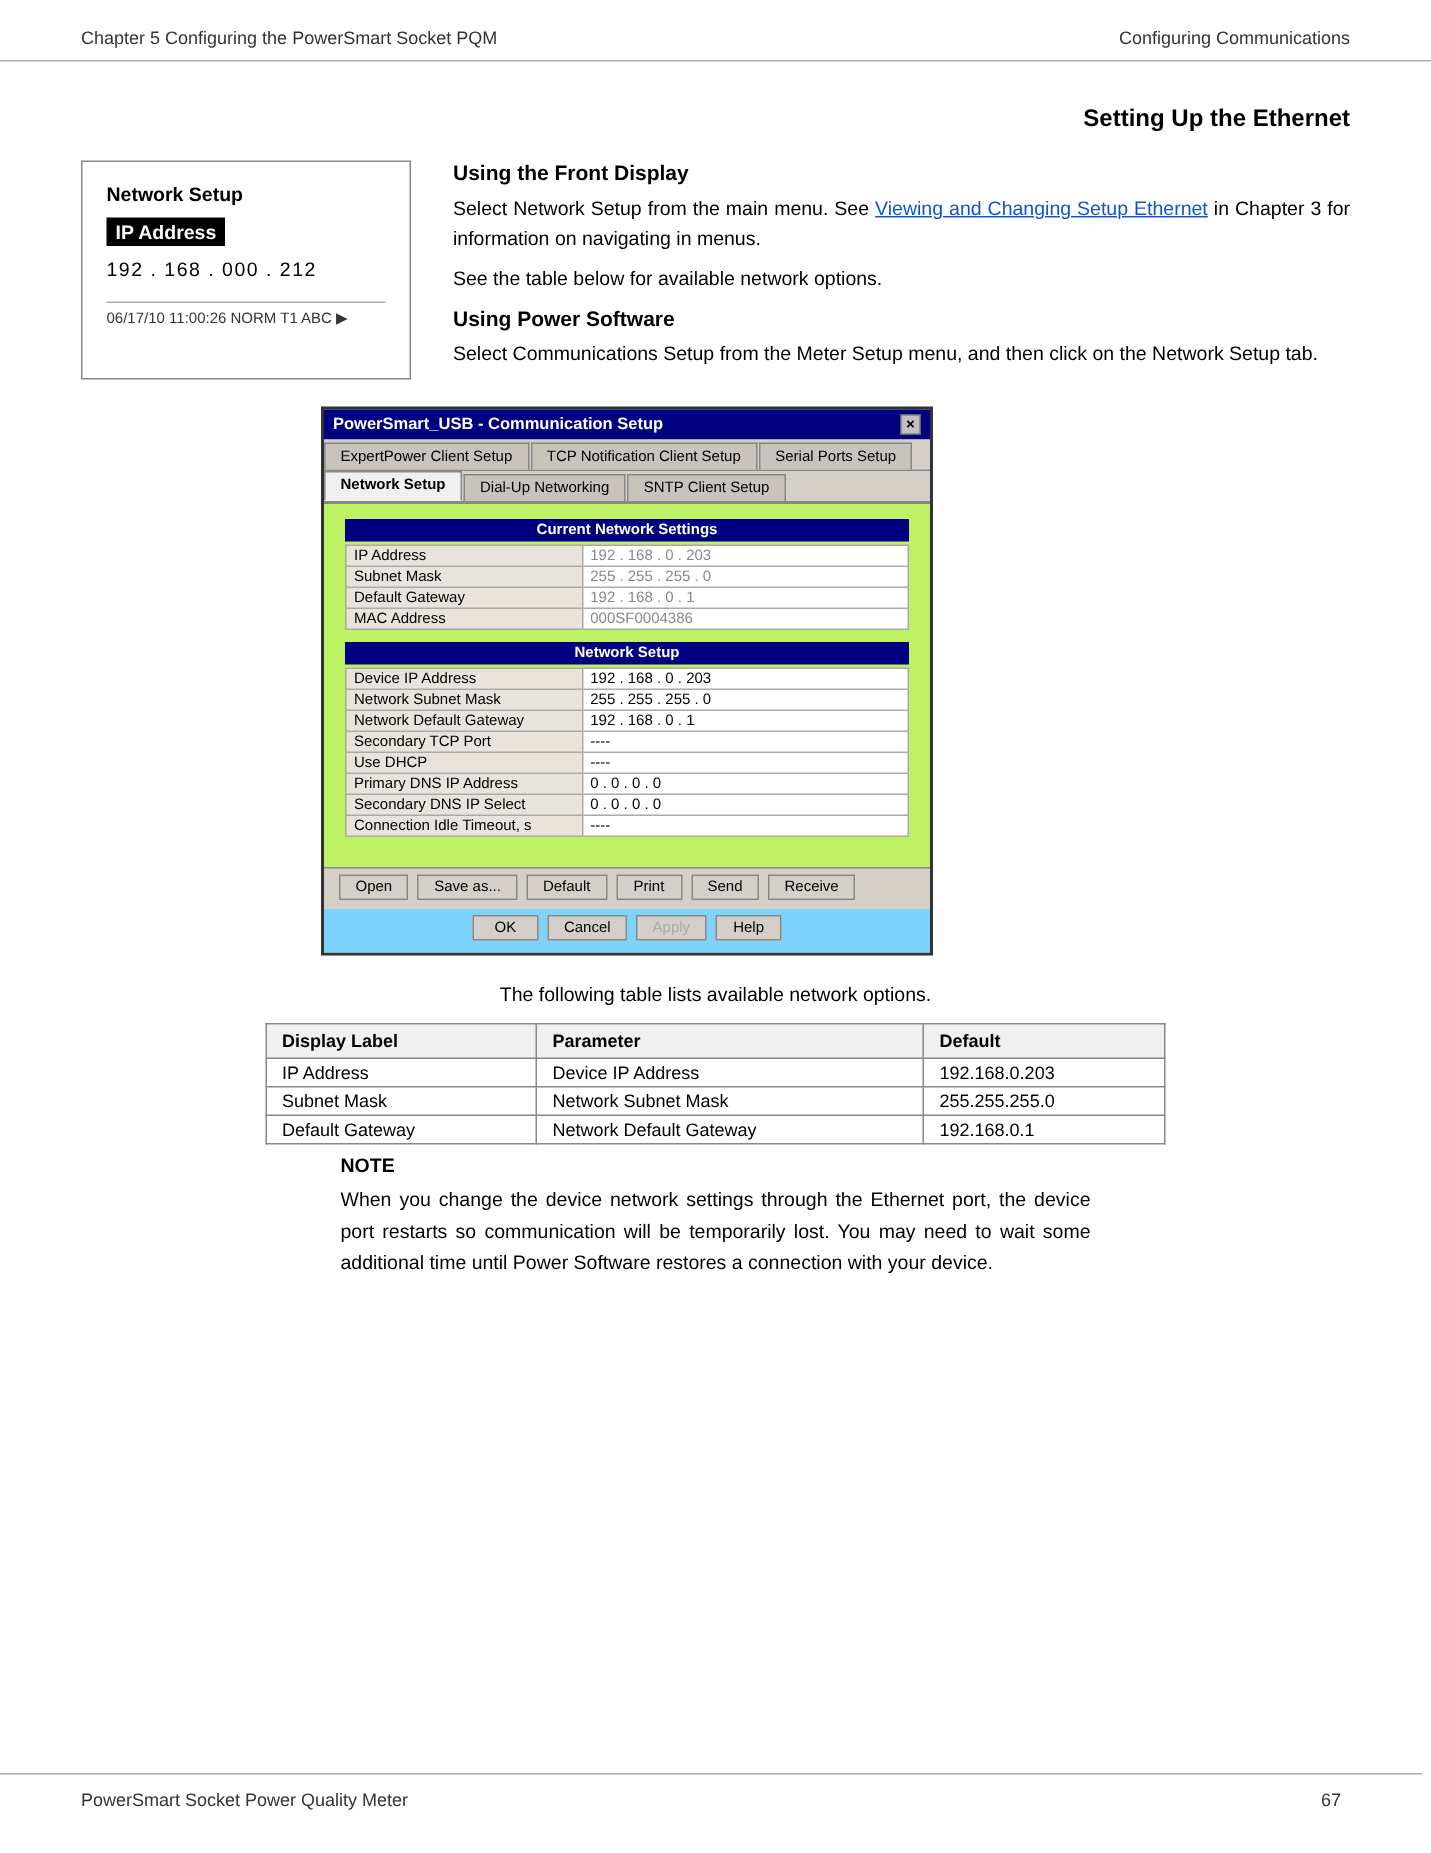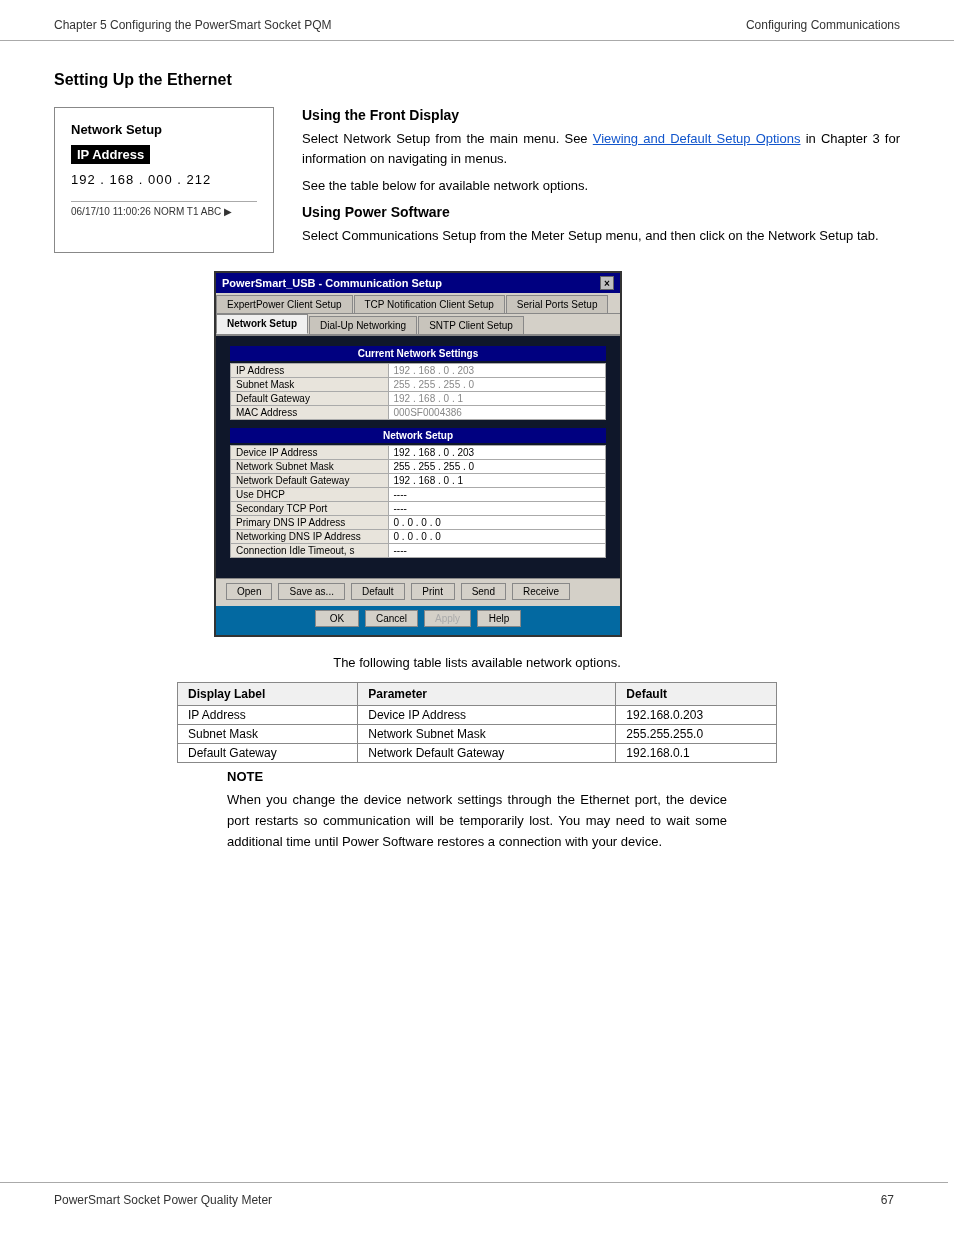--- a/index.html
+++ b/index.html
@@ -36,20 +36,21 @@
 
     .main-content {
       padding: 20px 54px 80px 54px;
     }
 
     .section-title {
       font-size: 16px;
       font-weight: bold;
       margin-bottom: 18px;
       margin-top: 10px;
+      text-align: right;
     }
 
     .content-row {
       display: flex;
       gap: 28px;
       margin-bottom: 18px;
     }
 
     .lcd-box {
       border: 1.5px solid #888;
@@ -172,21 +173,21 @@
       margin-top: 0;
     }
 
     .dialog-tabs-row2 {
       display: flex;
       background: #d4d0c8;
       border-bottom: 2px solid #888;
     }
 
     .dialog-body {
-      background: #0f172a;
+      background: #bef264;
       padding: 10px 14px;
     }
 
     .section-label {
       background: #000080;
       color: #fff;
       font-size: 10px;
       font-weight: bold;
       text-align: center;
       padding: 2px;
@@ -253,21 +254,21 @@
 
     .dialog-btn.disabled {
       color: #aaa;
     }
 
     .dialog-ok-row {
       display: flex;
       justify-content: center;
       gap: 6px;
       padding: 4px 10px 8px 10px;
-      background: #0369a1;
+      background: #7dd3fc;
     }
 
     .following-text {
       font-size: 13px;
       text-align: center;
       margin-bottom: 12px;
     }
 
     .data-table {
       width: 600px;
@@ -326,21 +327,21 @@
       <div>
         <span class="lcd-ip-highlight">IP Address</span>
       </div>
       <div class="lcd-ip-value">192 . 168 . 000 . 212</div>
       <div class="lcd-status-bar">06/17/10  11:00:26  NORM  T1  ABC  ▶</div>
     </div>
 
     <div class="right-text">
       <div class="subsection-title">Using the Front Display</div>
       <p class="body-text">
-        <span>Select Network Setup from the main menu. See </span><span class="link-text">Viewing and Default Setup Options</span><span> in Chapter 3 for information on navigating in menus.</span>
+        <span>Select Network Setup from the main menu. See </span><span class="link-text">Viewing and Changing Setup Ethernet</span><span> in Chapter 3 for information on navigating in menus.</span>
       </p>
       <p class="body-text">See the table below for available network options.</p>
 
       <div class="subsection-title">Using Power Software</div>
       <p class="body-text">Select Communications Setup from the Meter Setup menu, and then click on the Network Setup tab.</p>
     </div>
   </div>
 
   <div class="dialog-container">
     <div class="dialog-box">
@@ -395,33 +396,33 @@
           </tr>
           <tr>
             <td>Network Subnet Mask</td>
             <td>255 . 255 . 255 . 0</td>
           </tr>
           <tr>
             <td>Network Default Gateway</td>
             <td>192 . 168 . 0 . 1</td>
           </tr>
           <tr>
+            <td>Secondary TCP Port</td>
+            <td>----</td>
+          </tr>
+          <tr>
             <td>Use DHCP</td>
             <td>----</td>
           </tr>
           <tr>
-            <td>Secondary TCP Port</td>
-            <td>----</td>
-          </tr>
-          <tr>
             <td>Primary DNS IP Address</td>
             <td>0 . 0 . 0 . 0</td>
           </tr>
           <tr>
-            <td>Networking DNS IP Address</td>
+            <td>Secondary DNS IP Select</td>
             <td>0 . 0 . 0 . 0</td>
           </tr>
           <tr>
             <td>Connection Idle Timeout, s</td>
             <td>----</td>
           </tr>
         </tbody>
           </table>
       </div>
 

